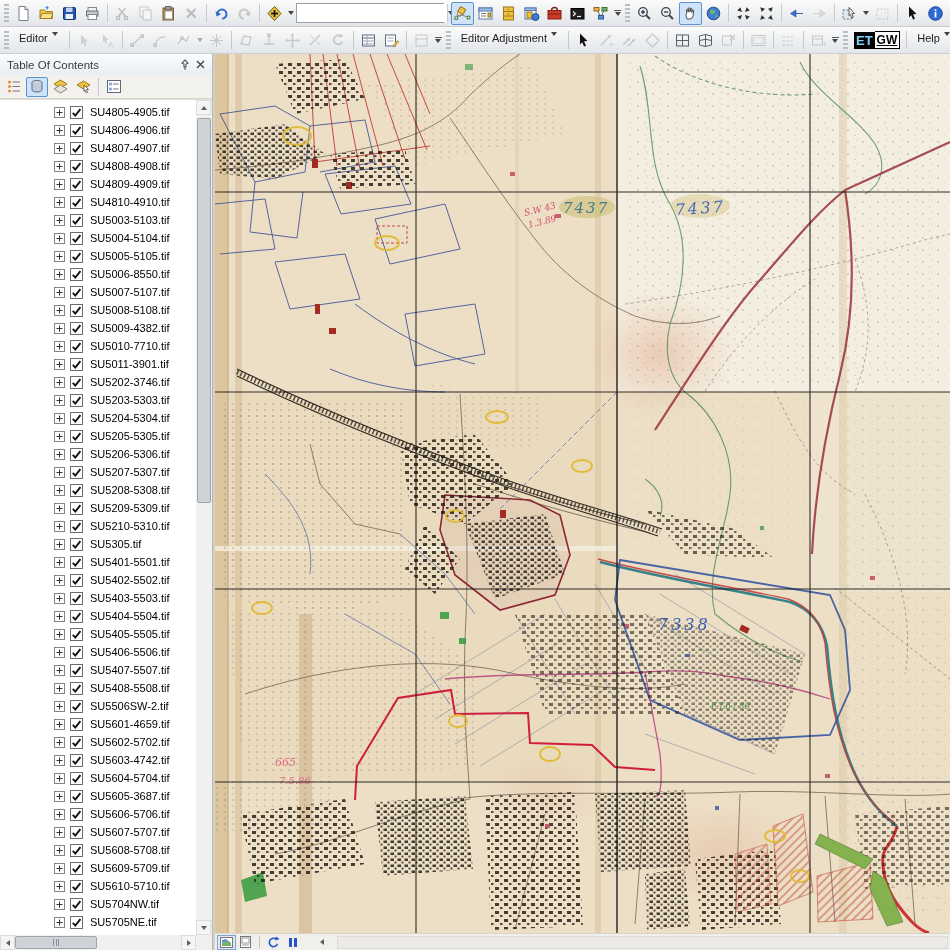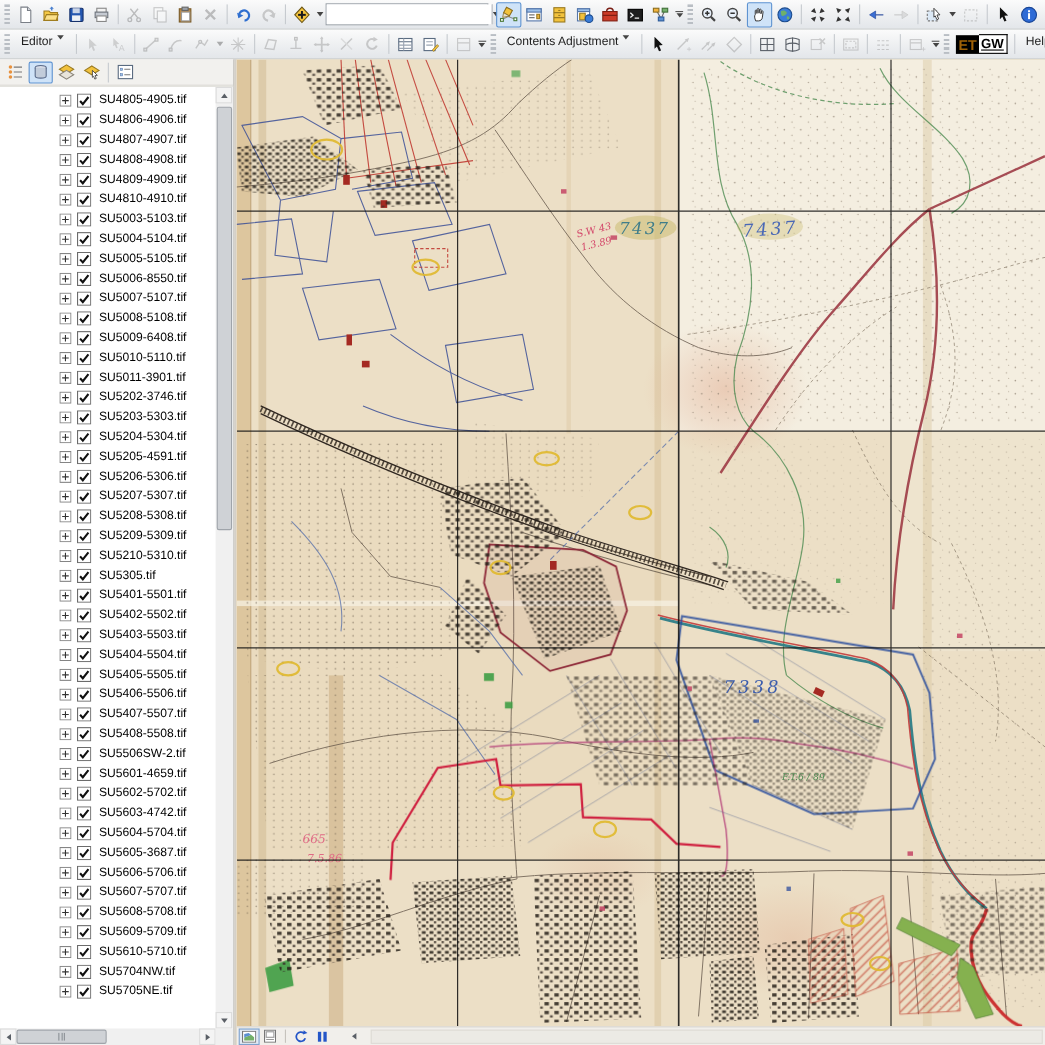--- a/index.html
+++ b/index.html
@@ -24,21 +24,21 @@
   .caret { width:0; height:0; border-left:3.5px solid transparent; border-right:3.5px solid transparent;
     border-top:4px solid #444; display:inline-block; flex:none; }
   .ovf { width:11px; height:22px; display:flex; flex-direction:column; align-items:center;
     justify-content:center; gap:1px; flex:none; }
   .ovf .bar { width:7px; height:1.5px; background:#555; }
   .combo { width:148px; height:20px; background:#fff; border:1px solid #9aa0a8; display:flex; flex:none; }
   .combo input { flex:1; border:none; outline:none; font:11px "Liberation Sans",sans-serif; padding:0 4px; }
   .combo .dd { width:16px; background:linear-gradient(#f4f5f6,#dfe2e6); border-left:1px solid #b9bec4;
     display:flex; align-items:center; justify-content:center; }
   .etgw { display:flex; align-items:center; height:20px; margin:0 3px; flex:none; }
-  .etgw .et { background:#000; color:#a16207; font-weight:bold; font-size:13px; padding:1px 2px; }
+  .etgw .et { background:#000; color:#7dd3fc; font-weight:bold; font-size:13px; padding:1px 2px; }
   .etgw .gw { background:#fff; color:#000; font-weight:bold; font-size:12px; padding:1px 2px;
     border:1.5px solid #000; border-left:none; text-decoration:underline; }
 
   
   #main { position:absolute; top:54px; left:0; width:950px; height:896px; display:flex; }
   #toc { width:213px; height:896px; background:#f2f1ee; border-right:1px solid #b9b6b0;
     display:flex; flex-direction:column; flex:none; }
   #splitter { width:2px; background:#d4d0c8; flex:none; }
   #maparea { position:relative; flex:1; height:896px; background:#ecdfc6; overflow:hidden; }
 
@@ -429,21 +429,21 @@
           <rect x="3" y="3" width="11" height="11" fill="none" stroke="#8a8f98"></rect>
           <line x1="3" y1="7" x2="14" y2="7" stroke="#8a8f98"></line>
         </svg>
       </span>
     <span class="ovf">
         <span class="bar"></span>
         <span class="caret"></span>
       </span>
     <span class="grip"></span>
     <span class="menubtn">
-        <span>Contents Adjustment</span>
+        <span>Editor Adjustment</span>
         <span class="caret"></span>
       </span>
     <span class="tsep"></span>
     <span class="tbtn">
         <svg width="17" height="17">
           <path d="M5,1.5 L12.5,9 L9.1,9.3 L11,13.8 L9.1,14.6 L7.2,10.2 L5,12.4 Z" fill="#111"></path>
         </svg>
       </span>
     <span class="tbtn dis">
         <svg width="17" height="17">
@@ -522,20 +522,34 @@
     <span class="menubtn">
         <span>Help</span>
         <span class="caret"></span>
       </span>
 
   </div>
 
   <div id="main">
 
     <div id="toc">
+      <div id="toc-header">
+        <span class="title">Table Of Contents</span>
+        <span class="hbtn">
+            <svg width="12" height="12">
+              <path d="M7,1 L10,4 L8,5 L8,8 L6,8 L6,5 L4,4 Z" fill="none" stroke="#555" stroke-width="1.1"></path>
+              <line x1="7" y1="8" x2="7" y2="11" stroke="#555" stroke-width="1.1"></line>
+            </svg>
+          </span>
+        <span class="hbtn">
+            <svg width="11" height="11">
+              <path d="M2,2 L9,9 M9,2 L2,9" stroke="#444" stroke-width="1.4"></path>
+            </svg>
+          </span>
+      </div>
       <div id="toc-tools">
         <span class="toolico">
             <svg width="17" height="15">
               <circle cx="3.5" cy="3" r="1.6" fill="#e8913c"></circle>
               <circle cx="3.5" cy="7.5" r="1.6" fill="#e8913c"></circle>
               <circle cx="3.5" cy="12" r="1.6" fill="#e8913c"></circle>
               <line x1="6.5" y1="3" x2="14" y2="3" stroke="#777"></line>
               <line x1="6.5" y1="7.5" x2="14" y2="7.5" stroke="#777"></line>
               <line x1="6.5" y1="12" x2="14" y2="12" stroke="#777"></line>
             </svg>
@@ -731,34 +745,34 @@
             <div class="toc-row">
               <svg class="plusbox" viewBox="0 0 11 11">
                 <rect x="0.5" y="0.5" width="10" height="10" fill="#fff" stroke="#848484"></rect>
                 <line x1="2.5" y1="5.5" x2="8.5" y2="5.5" stroke="#333"></line>
                 <line x1="5.5" y1="2.5" x2="5.5" y2="8.5" stroke="#333"></line>
               </svg>
               <svg class="cbx" viewBox="0 0 13 13">
                 <rect x="0.5" y="0.5" width="12" height="12" fill="#fff" stroke="#6b6b6b"></rect>
                 <path d="M2.8,6.8 L5.3,9.6 L10.4,3.2" fill="none" stroke="#111" stroke-width="1.9"></path>
               </svg>
-              <span class="lname">SU5009-6408.tif</span>
-            </div>
-
-            <div class="toc-row">
-              <svg class="plusbox" viewBox="0 0 11 11">
-                <rect x="0.5" y="0.5" width="10" height="10" fill="#fff" stroke="#848484"></rect>
-                <line x1="2.5" y1="5.5" x2="8.5" y2="5.5" stroke="#333"></line>
-                <line x1="5.5" y1="2.5" x2="5.5" y2="8.5" stroke="#333"></line>
-              </svg>
-              <svg class="cbx" viewBox="0 0 13 13">
-                <rect x="0.5" y="0.5" width="12" height="12" fill="#fff" stroke="#6b6b6b"></rect>
-                <path d="M2.8,6.8 L5.3,9.6 L10.4,3.2" fill="none" stroke="#111" stroke-width="1.9"></path>
-              </svg>
-              <span class="lname">SU5010-5110.tif</span>
+              <span class="lname">SU5009-4382.tif</span>
+            </div>
+
+            <div class="toc-row">
+              <svg class="plusbox" viewBox="0 0 11 11">
+                <rect x="0.5" y="0.5" width="10" height="10" fill="#fff" stroke="#848484"></rect>
+                <line x1="2.5" y1="5.5" x2="8.5" y2="5.5" stroke="#333"></line>
+                <line x1="5.5" y1="2.5" x2="5.5" y2="8.5" stroke="#333"></line>
+              </svg>
+              <svg class="cbx" viewBox="0 0 13 13">
+                <rect x="0.5" y="0.5" width="12" height="12" fill="#fff" stroke="#6b6b6b"></rect>
+                <path d="M2.8,6.8 L5.3,9.6 L10.4,3.2" fill="none" stroke="#111" stroke-width="1.9"></path>
+              </svg>
+              <span class="lname">SU5010-7710.tif</span>
             </div>
 
             <div class="toc-row">
               <svg class="plusbox" viewBox="0 0 11 11">
                 <rect x="0.5" y="0.5" width="10" height="10" fill="#fff" stroke="#848484"></rect>
                 <line x1="2.5" y1="5.5" x2="8.5" y2="5.5" stroke="#333"></line>
                 <line x1="5.5" y1="2.5" x2="5.5" y2="8.5" stroke="#333"></line>
               </svg>
               <svg class="cbx" viewBox="0 0 13 13">
                 <rect x="0.5" y="0.5" width="12" height="12" fill="#fff" stroke="#6b6b6b"></rect>
@@ -809,21 +823,21 @@
             <div class="toc-row">
               <svg class="plusbox" viewBox="0 0 11 11">
                 <rect x="0.5" y="0.5" width="10" height="10" fill="#fff" stroke="#848484"></rect>
                 <line x1="2.5" y1="5.5" x2="8.5" y2="5.5" stroke="#333"></line>
                 <line x1="5.5" y1="2.5" x2="5.5" y2="8.5" stroke="#333"></line>
               </svg>
               <svg class="cbx" viewBox="0 0 13 13">
                 <rect x="0.5" y="0.5" width="12" height="12" fill="#fff" stroke="#6b6b6b"></rect>
                 <path d="M2.8,6.8 L5.3,9.6 L10.4,3.2" fill="none" stroke="#111" stroke-width="1.9"></path>
               </svg>
-              <span class="lname">SU5205-4591.tif</span>
+              <span class="lname">SU5205-5305.tif</span>
             </div>
 
             <div class="toc-row">
               <svg class="plusbox" viewBox="0 0 11 11">
                 <rect x="0.5" y="0.5" width="10" height="10" fill="#fff" stroke="#848484"></rect>
                 <line x1="2.5" y1="5.5" x2="8.5" y2="5.5" stroke="#333"></line>
                 <line x1="5.5" y1="2.5" x2="5.5" y2="8.5" stroke="#333"></line>
               </svg>
               <svg class="cbx" viewBox="0 0 13 13">
                 <rect x="0.5" y="0.5" width="12" height="12" fill="#fff" stroke="#6b6b6b"></rect>

